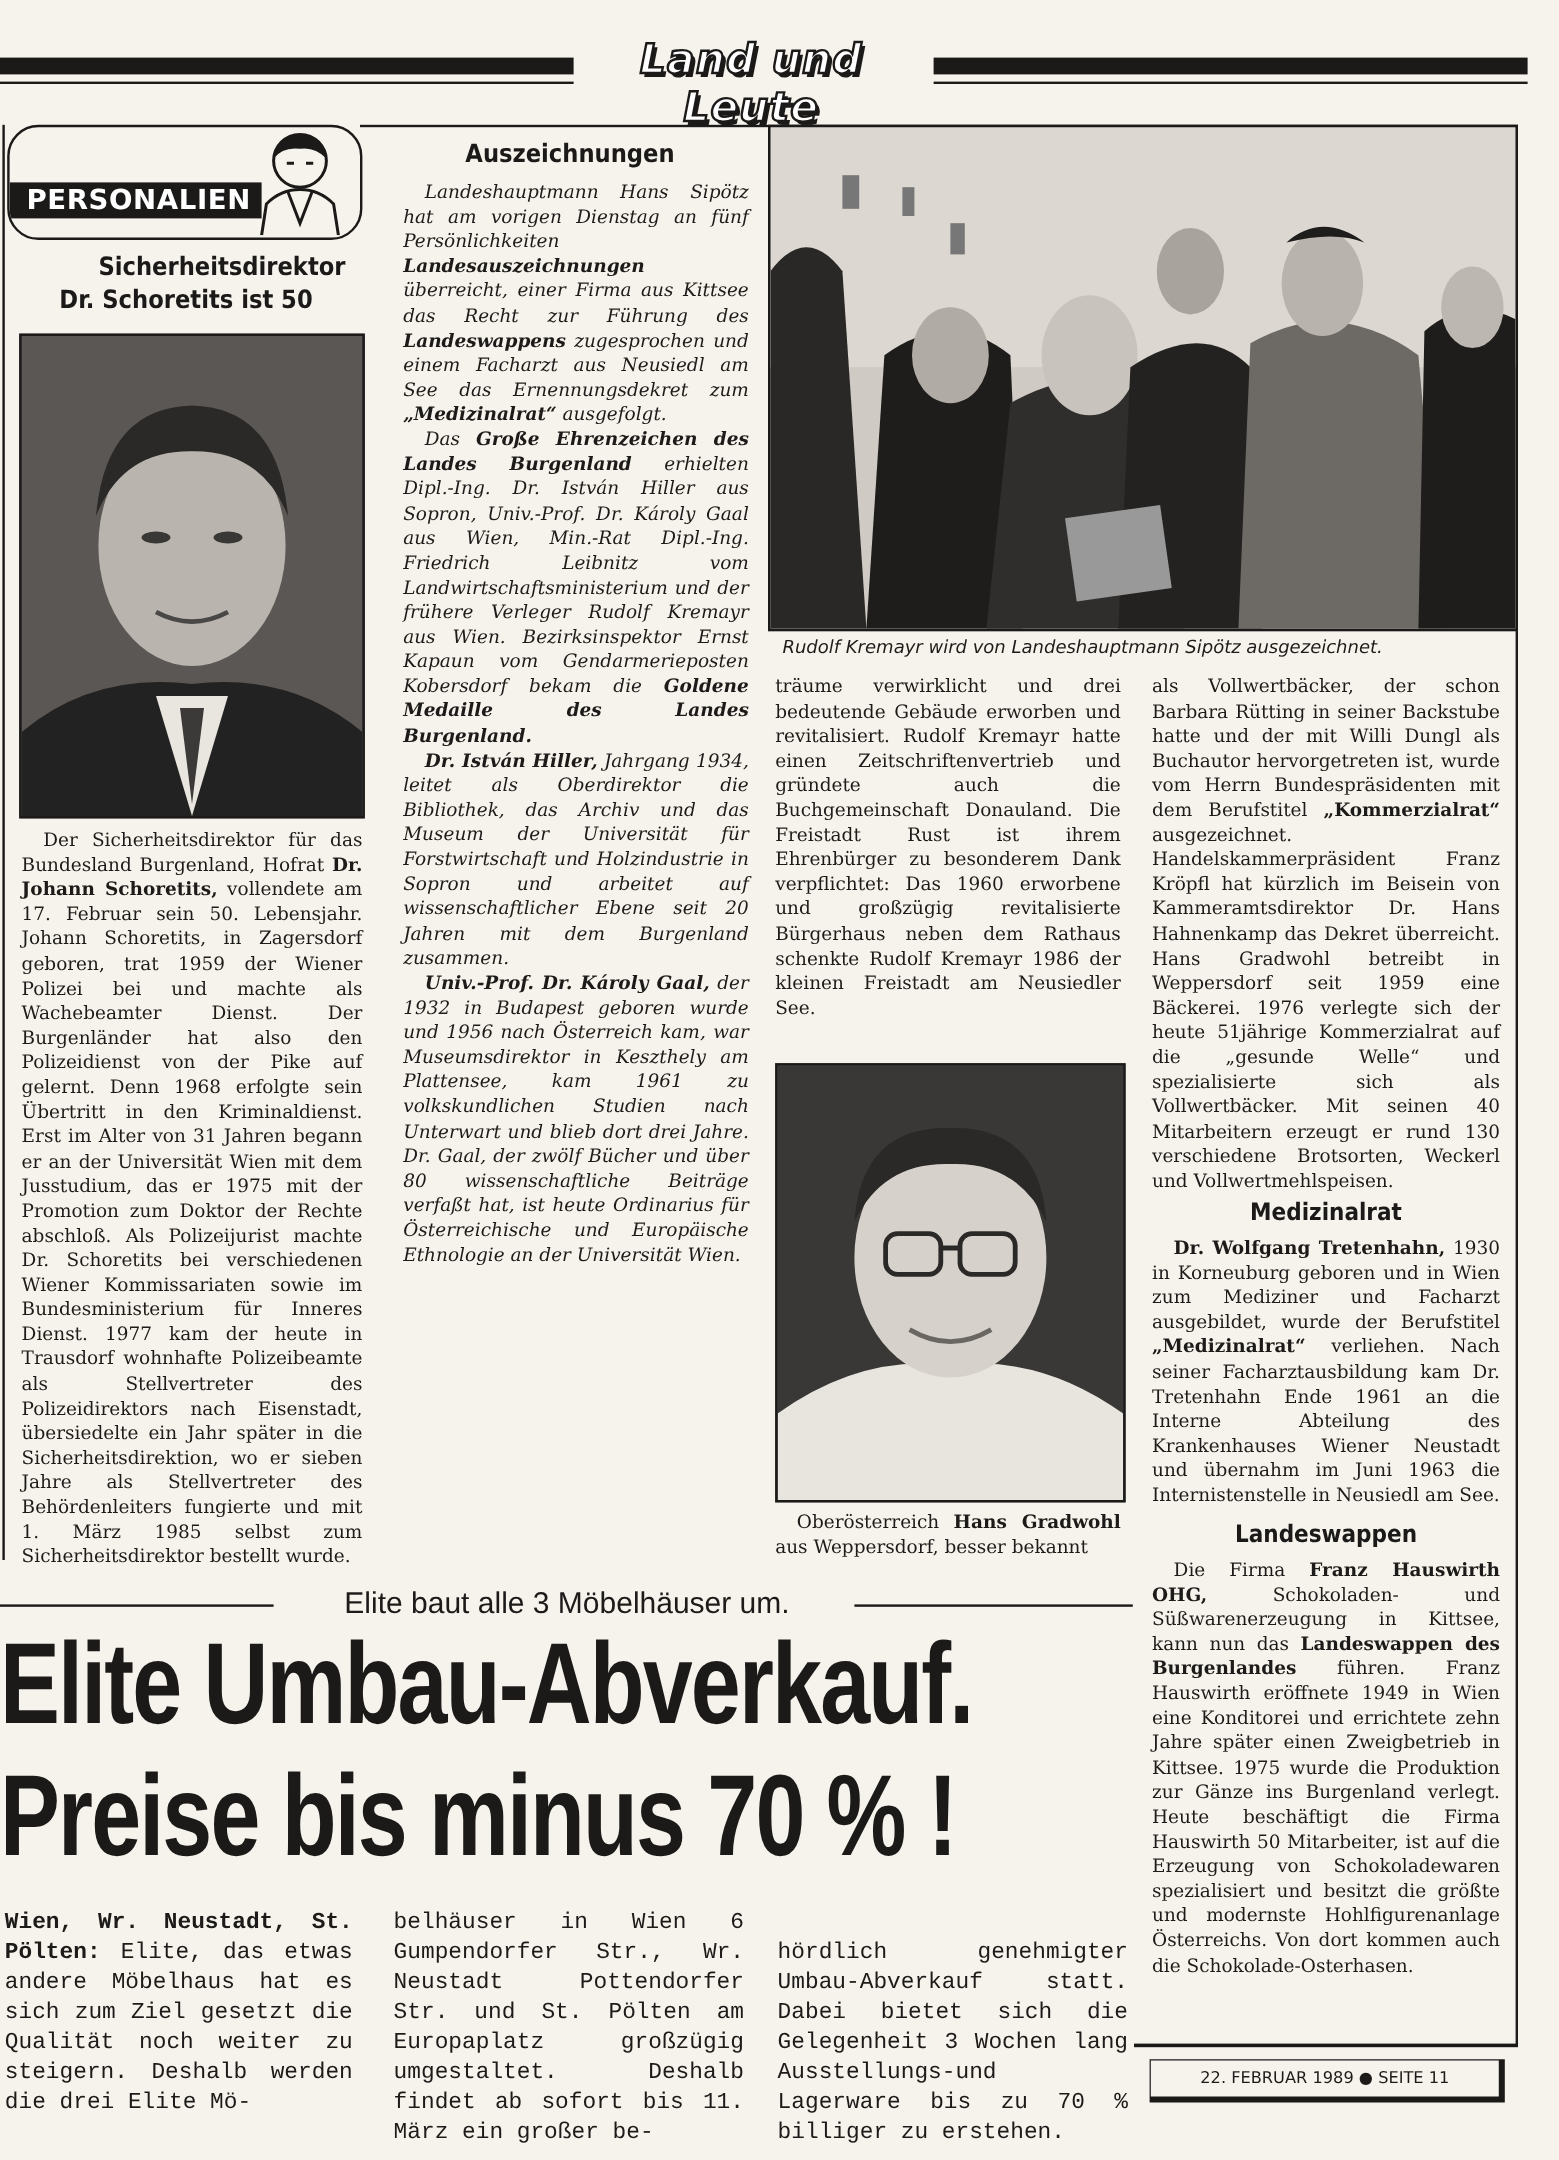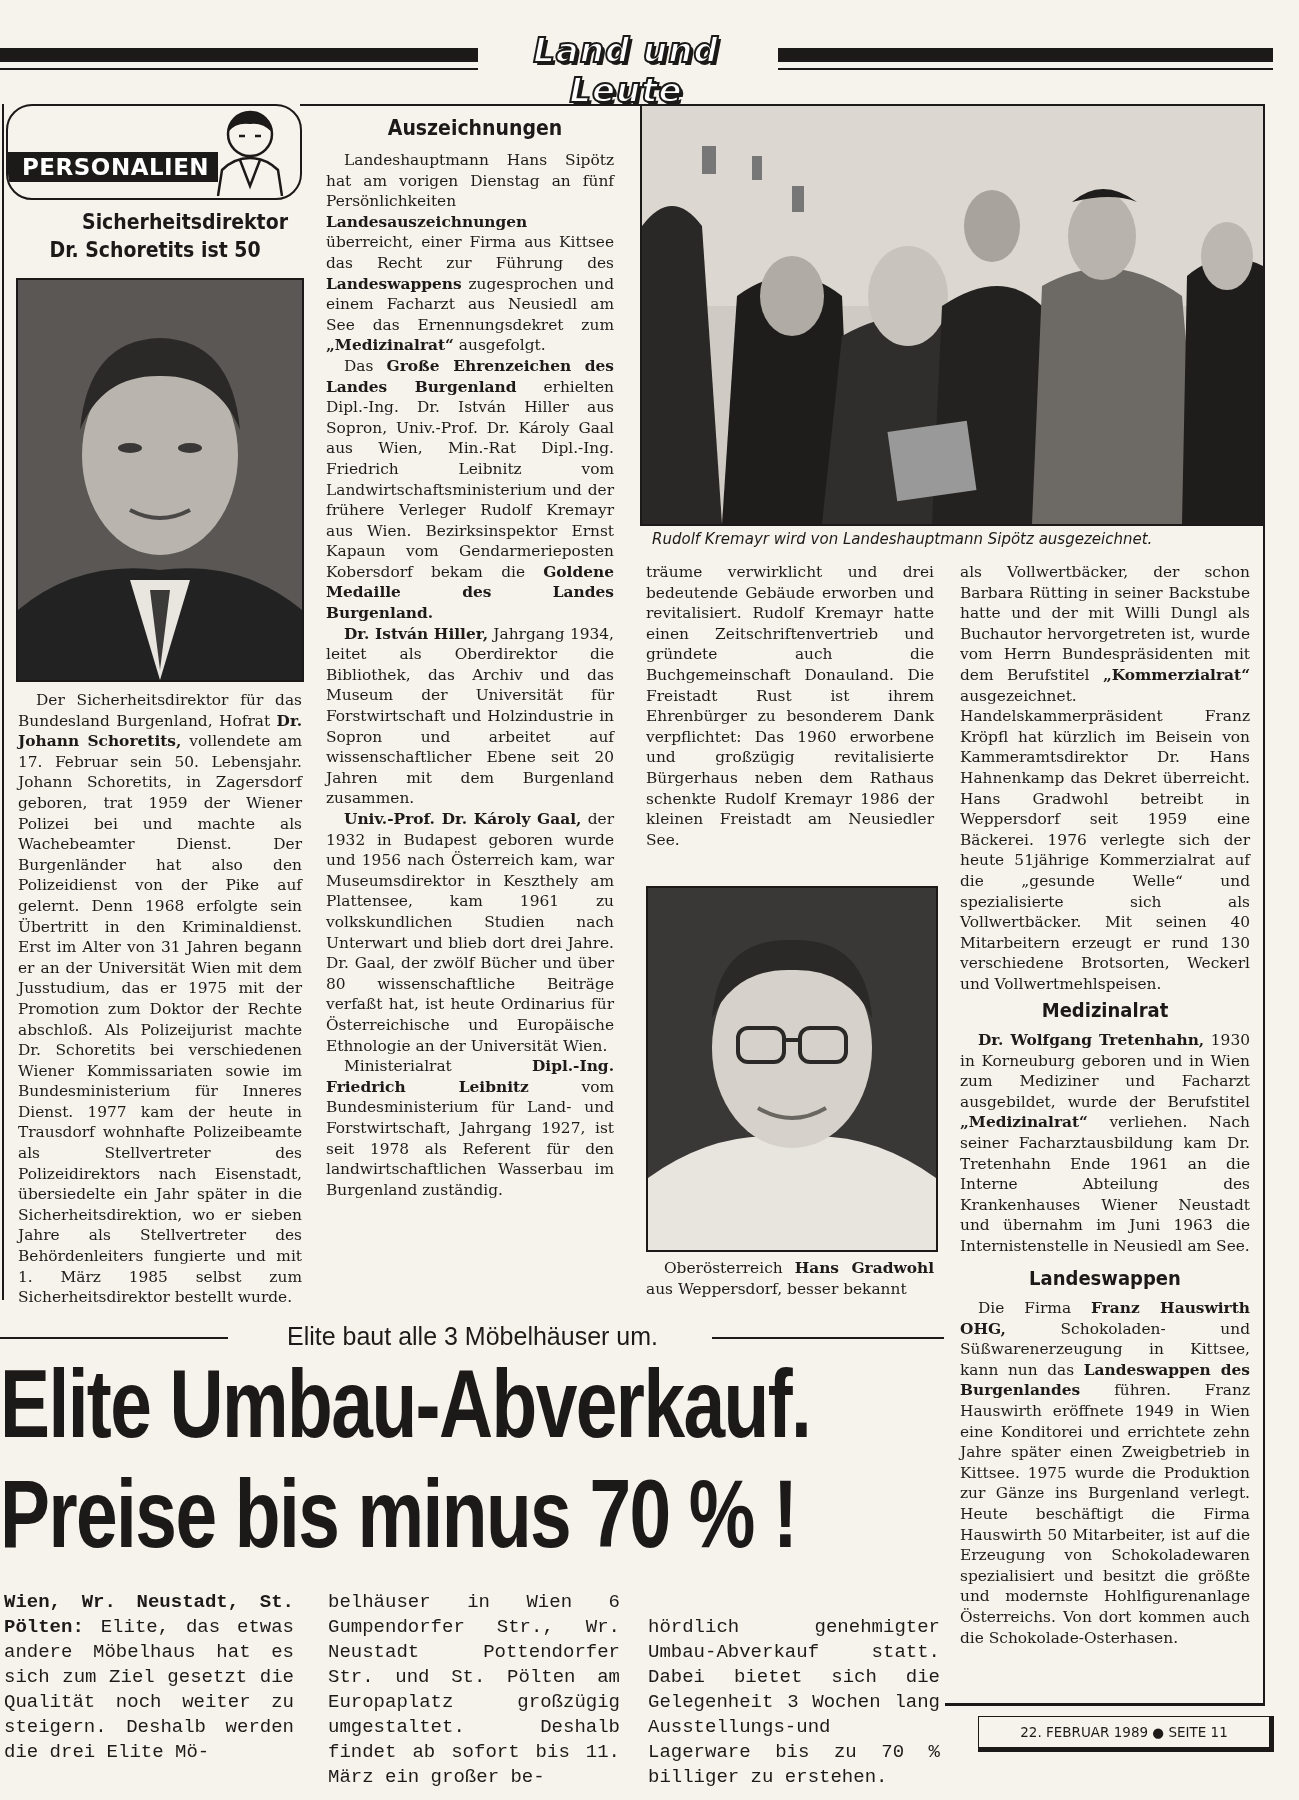--- a/index.html
+++ b/index.html
@@ -21,21 +21,21 @@
   .txt{font-size:15.4px;line-height:20.6px;text-align:justify;hyphens:manual;}
   .txt p{margin:0;text-indent:18px;}
   .txt b{font-weight:bold;}
   .photo{position:absolute;background:#555;border:2px solid #1b1a19;overflow:hidden;}
   .caption{font-family:"DejaVu Sans",sans-serif;font-style:italic;font-size:15px;}
   .ad-top{position:absolute;top:1322px;left:0;width:945px;text-align:center;font-family:"Liberation Sans",sans-serif;font-size:25px;}
   .ad-top span{background:#f6f3ec;padding:0 2px;position:relative;}
   .ad-line{position:absolute;top:1337px;height:2px;background:#1b1a19;}
   .ad-head{position:absolute;left:0;width:950px;font-family:"Liberation Sans",sans-serif;font-weight:bold;font-size:96px;line-height:100px;letter-spacing:-2px;transform:scaleX(0.78);transform-origin:left top;white-space:nowrap;color:#1b1a19;}
   .ad-txt{font-family:Liberation Mono, monospace;font-size:19px;line-height:25px;text-align:justify;}
-  .footer-box{position:absolute;left:958px;top:1716px;width:290px;height:30px;border:1px solid #1b1a19;border-right:5px solid #1b1a19;border-bottom:5px solid #1b1a19;text-align:center;font-family:"DejaVu Sans",sans-serif;font-size:13.5px;line-height:30px;margin-left:20px;}
+  .footer-box{position:absolute;left:958px;top:1716px;width:290px;height:30px;border:1px solid #1b1a19;border-right:5px solid #1b1a19;border-bottom:5px solid #1b1a19;text-align:center;font-family:"DejaVu Sans",sans-serif;font-size:13.5px;line-height:30px;}
 </style>
 </head>
 <body>
 
 <div class="mast-bar" style="left:0;width:478px;"></div>
 <div class="mast-line" style="left:0;width:478px;"></div>
 <div class="mast-bar" style="left:778px;width:495px;"></div>
 <div class="mast-line" style="left:778px;width:495px;"></div>
 <div class="mast-title">Land und Leute</div>
 
@@ -72,26 +72,25 @@
     <ellipse cx="172" cy="168" rx="12" ry="5" fill="#3a3836"></ellipse>
     <path d="M112 230 Q142 246 172 230" stroke="#4a4846" stroke-width="4" fill="none"></path>
   </svg>
 </div>
 
 <div class="txt abs" style="left:18px;top:690px;width:284px;">
   <p><span>Der Sicherheitsdirektor für das Bundesland Burgenland, Hofrat </span><b>Dr. Johann Schoretits,</b><span> vollendete am 17. Februar sein 50. Lebensjahr. Johann Schoretits, in Zagersdorf geboren, trat 1959 der Wiener Polizei bei und machte als Wachebeamter Dienst. Der Burgenländer hat also den Polizeidienst von der Pike auf gelernt. Denn 1968 erfolgte sein Übertritt in den Kriminaldienst. Erst im Alter von 31 Jahren begann er an der Universität Wien mit dem Jusstudium, das er 1975 mit der Promotion zum Doktor der Rechte abschloß. Als Polizeijurist machte Dr. Schoretits bei verschiedenen Wiener Kommissariaten sowie im Bundesministerium für Inneres Dienst. 1977 kam der heute in Trausdorf wohnhafte Polizeibeamte als Stellvertreter des Polizeidirektors nach Eisenstadt, übersiedelte ein Jahr später in die Sicherheitsdirektion, wo er sieben Jahre als Stellvertreter des Behördenleiters fungierte und mit 1. März 1985 selbst zum Sicherheitsdirektor bestellt wurde.</span></p>
 </div>
 
 <div class="head abs" style="left:320px;top:116px;width:310px;font-size:21px;">Auszeichnungen</div>
-<div class="txt abs" style="left:326px;top:150px;width:288px;">
+<div class="txt abs" style="left:336px;top:150px;width:288px;font-style:italic;">
   <p><span>Landeshauptmann Hans Sipötz hat am vorigen Dienstag an fünf Persönlichkeiten </span><b>Landesauszeichnungen</b><span> überreicht, einer Firma aus Kittsee das Recht zur Führung des </span><b>Landeswappens</b><span> zugesprochen und einem Facharzt aus Neusiedl am See das Ernennungsdekret zum </span><b>„Medizinalrat“</b><span> ausgefolgt.</span></p>
   <p><span>Das </span><b>Große Ehrenzeichen des Landes Burgenland</b><span> erhielten Dipl.-Ing. Dr. István Hiller aus Sopron, Univ.-Prof. Dr. Károly Gaal aus Wien, Min.-Rat Dipl.-Ing. Friedrich Leibnitz vom Landwirtschaftsministerium und der frühere Verleger Rudolf Kremayr aus Wien. Bezirksinspektor Ernst Kapaun vom Gendarmerieposten Kobersdorf bekam die </span><b>Goldene Medaille des Landes Burgenland.</b></p>
   <p><b>Dr. István Hiller,</b><span> Jahrgang 1934, leitet als Oberdirektor die Bibliothek, das Archiv und das Museum der Universität für Forstwirtschaft und Holzindustrie in Sopron und arbeitet auf wissenschaftlicher Ebene seit 20 Jahren mit dem Burgenland zusammen.</span></p>
   <p><b>Univ.-Prof. Dr. Károly Gaal,</b><span> der 1932 in Budapest geboren wurde und 1956 nach Österreich kam, war Museumsdirektor in Keszthely am Plattensee, kam 1961 zu volkskundlichen Studien nach Unterwart und blieb dort drei Jahre. Dr. Gaal, der zwölf Bücher und über 80 wissenschaftliche Beiträge verfaßt hat, ist heute Ordinarius für Österreichische und Europäische Ethnologie an der Universität Wien.</span></p>
-  <p><span>Ministerialrat </span><b>Dipl.-Ing. Friedrich Leibnitz</b><span> vom Bundesministerium für Land- und Forstwirtschaft, Jahrgang 1927, ist seit 1978 als Referent für den landwirtschaftlichen Wasserbau im Burgenland zuständig.</span></p>
 </div>
 
 <div class="photo" style="left:640px;top:104px;width:621px;height:418px;">
   <svg width="621" height="418" viewBox="0 0 621 418">
     <rect width="621" height="418" fill="#cfcbc4"></rect>
     <rect x="0" y="0" width="621" height="200" fill="#dcd8d1"></rect>
     <rect x="60" y="40" width="14" height="28" fill="#777"></rect>
       <rect x="110" y="50" width="10" height="24" fill="#777"></rect>
       <rect x="150" y="80" width="12" height="26" fill="#777"></rect>
     <path d="M0 418 L0 120 Q30 80 60 120 L80 418Z" fill="#2a2826"></path>

